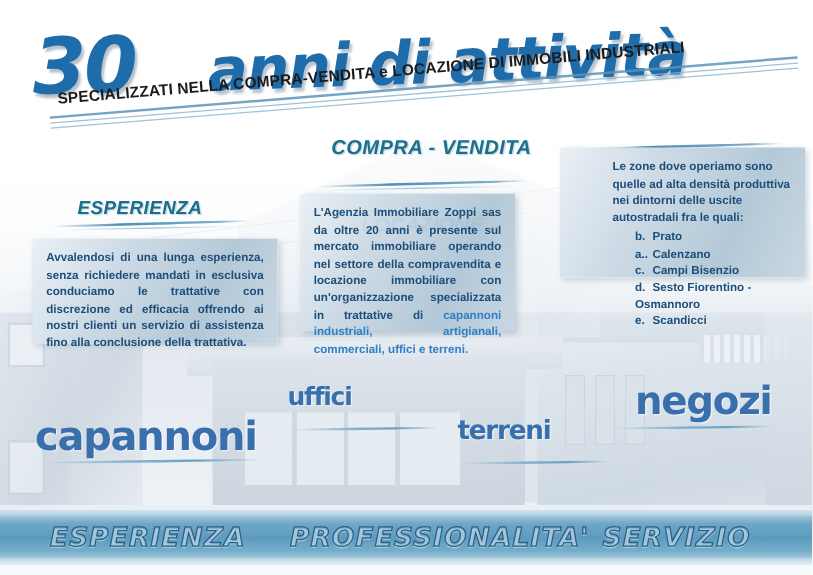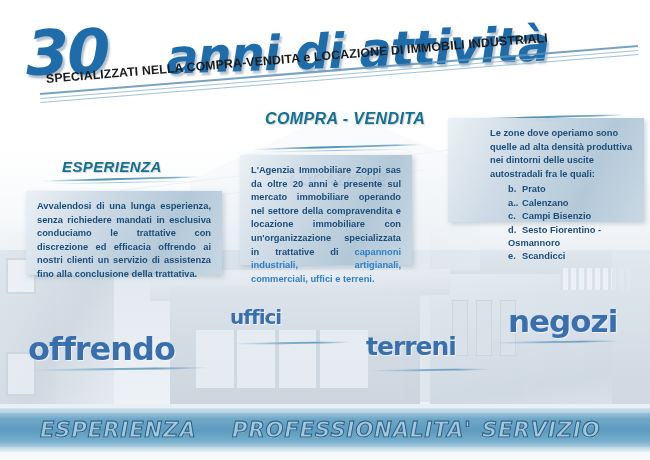--- a/index.html
+++ b/index.html
@@ -274,31 +274,31 @@
     <p>Le zone dove operiamo sono quelle ad alta densità produttiva nei dintorni delle uscite autostradali fra le quali:</p>
     <ol>
       <li><span class="mk">b.</span><span>Prato</span></li>
       <li><span class="mk">a..</span><span>Calenzano</span></li>
       <li><span class="mk">c.</span><span>Campi Bisenzio</span></li>
       <li><span class="mk">d.</span><span>Sesto Fiorentino - Osmannoro</span></li>
       <li><span class="mk">e.</span><span>Scandicci</span></li>
     </ol>
   </div>
 
-  <div class="kw" style="left:28px;top:330px;font-size:32px;">offrendo</div>
+  <div class="kw" style="left:28px;top:330px;font-size:32px;">capannoni</div>
   <div class="kw-underline" style="left:30px;top:368px;width:180px;">
       <i></i>
     </div>
 
   <div class="kw" style="left:230px;top:305px;font-size:20px;">uffici</div>
   <div class="kw-underline" style="left:232px;top:342px;width:120px;">
       <i></i>
     </div>
 
-  <div class="kw" style="left:366px;top:332px;font-size:25px;">terreni</div>
+  <div class="kw" style="left:366px;top:332px;font-size:21px;">terreni</div>
   <div class="kw-underline" style="left:368px;top:369px;width:122px;">
       <i></i>
     </div>
 
   <div class="kw" style="left:508px;top:303px;font-size:31px;">negozi</div>
   <div class="kw-underline" style="left:490px;top:341px;width:130px;">
       <i></i>
     </div>
 
   <div class="banner-top"></div>

